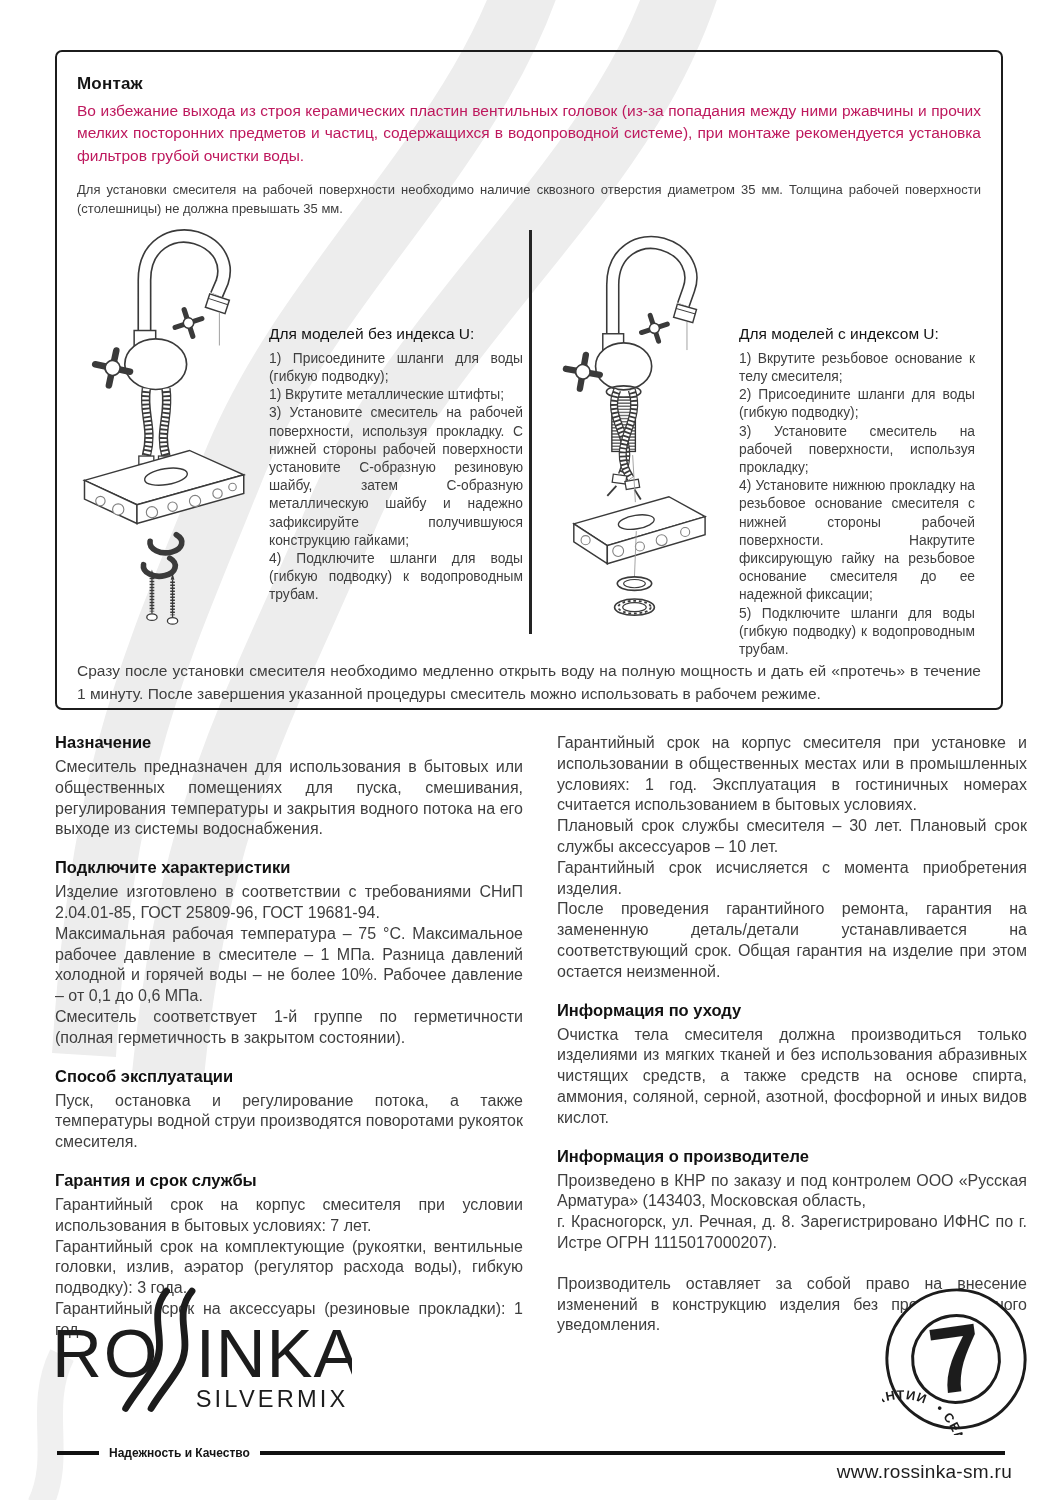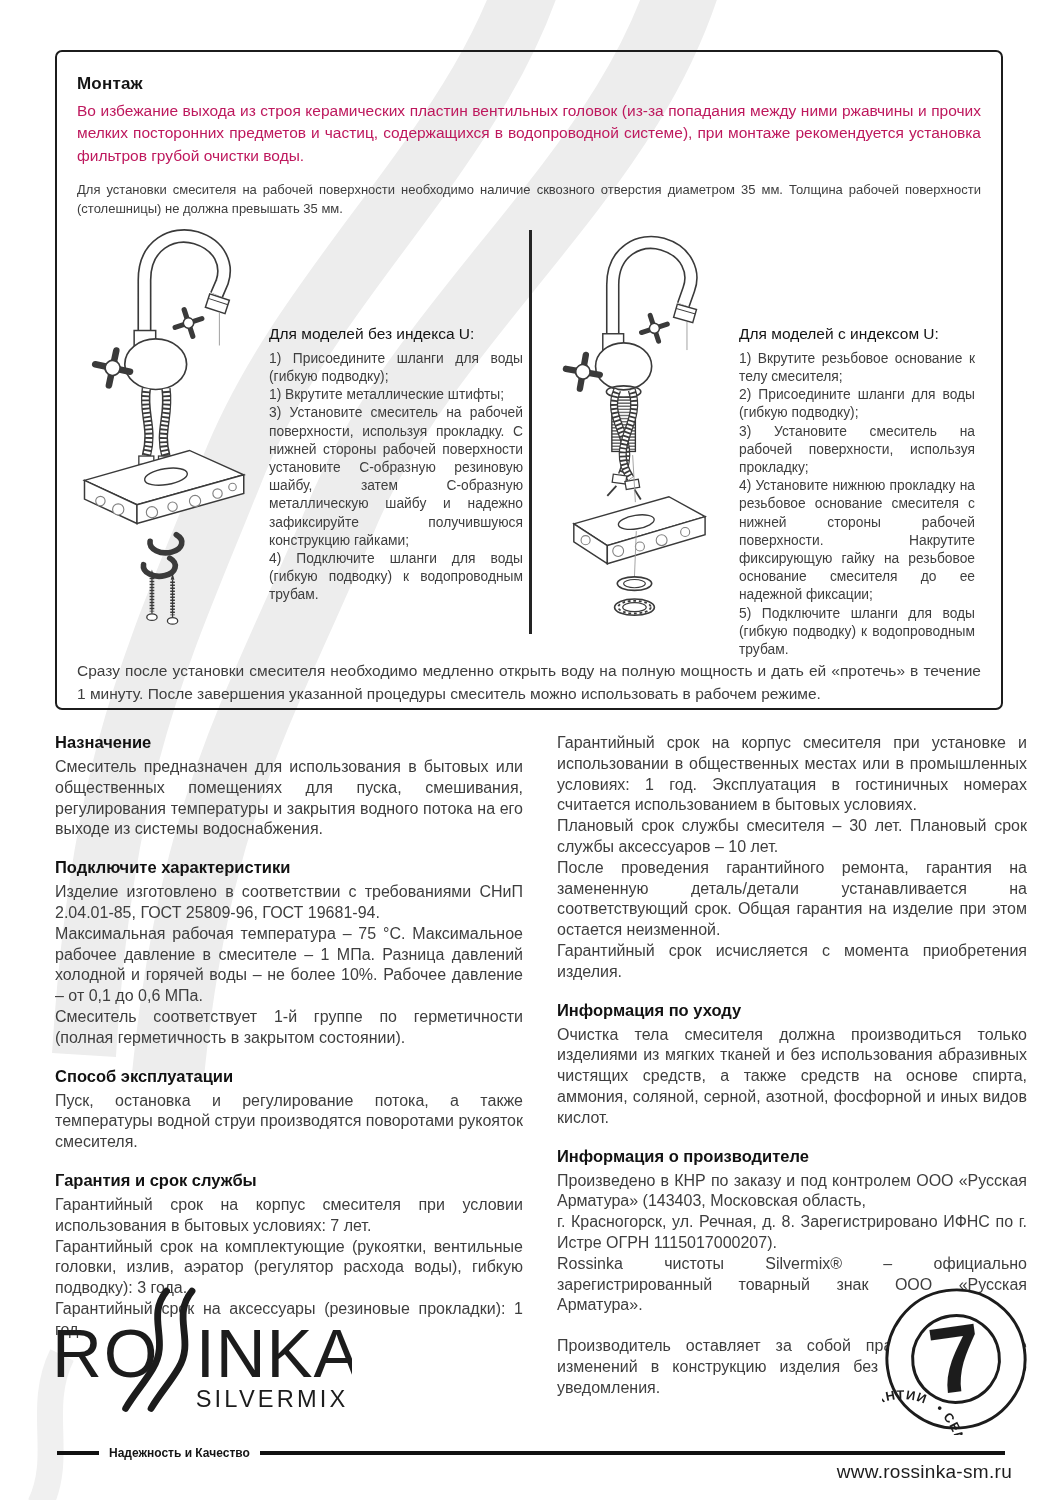--- a/index.html
+++ b/index.html
@@ -246,32 +246,31 @@
       <p>Гарантийный срок на корпус смесителя при условии использования в бытовых условиях: 7 лет.</p>
       <p>Гарантийный срок на комплектующие (рукоятки, вентильные головки, излив, аэратор (регулятор расхода воды), гибкую подводку): 3 года.</p>
       <p>Гарантийный срок на аксессуары (резиновые прокладки): 1 год.</p>
     </div>
   </div>
 
   <div class="col right">
     <div class="sec">
       <p>Гарантийный срок на корпус смесителя при установке и использовании в общественных местах или в промышленных условиях: 1 год. Эксплуатация в гостиничных номерах считается использованием в бытовых условиях.</p>
       <p>Плановый срок службы смесителя – 30 лет. Плановый срок службы аксессуаров – 10 лет.</p>
+      <p>Гарантийный срок исчисляется с момента приобретения изделия.</p>
       <p>После проведения гарантийного ремонта, гарантия на замененную деталь/детали устанавливается на соответствующий срок. Общая гарантия на изделие при этом остается неизменной.</p>
-      <p>Гарантийный срок исчисляется с момента приобретения изделия.</p>
     </div>
     <div class="sec">
       <h2>Информация по уходу</h2>
       <p>Очистка тела смесителя должна производиться только изделиями из мягких тканей и без использования абразивных чистящих средств, а также средств на основе спирта, аммония, соляной, серной, азотной, фосфорной и иных видов кислот.</p>
     </div>
     <div class="sec">
       <h2>Информация о производителе</h2>
       <p>Произведено в КНР по заказу и под контролем ООО «Русская Арматура» (143403, Московская область,</p>
       <p>г. Красногорск, ул. Речная, д. 8. Зарегистрировано ИФНС по г. Истре ОГРН 1115017000207).</p>
-      <p>Rossinka чистоты Silvermix® – официально зарегистрированный товарный знак ООО «Русская Арматура».</p>
     </div>
     <div class="sec disclaimer">
       <p>Производитель оставляет за собой право на внесение изменений в конструкцию изделия без предварительного уведомления.</p>
     </div>
   </div>
 </div>
 
 <div class="logo">
   <svg width="300" height="140" viewBox="0 0 330 150" xmlns="http://www.w3.org/2000/svg">
     <text x="0" y="102" font-size="76" letter-spacing="2" fill="#1c1c1c">RO</text>

